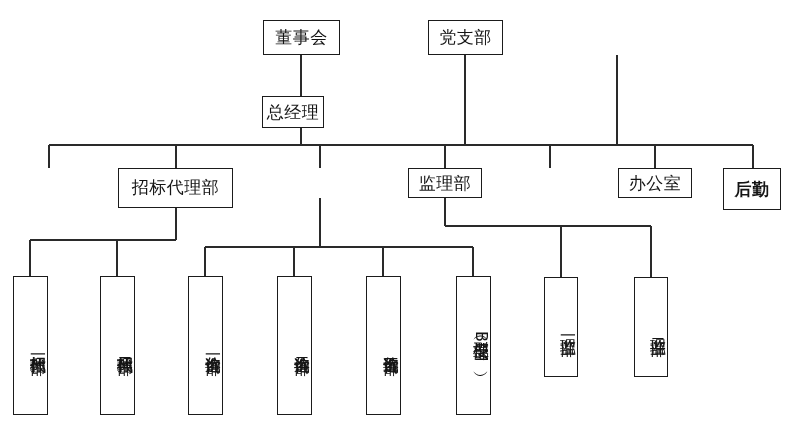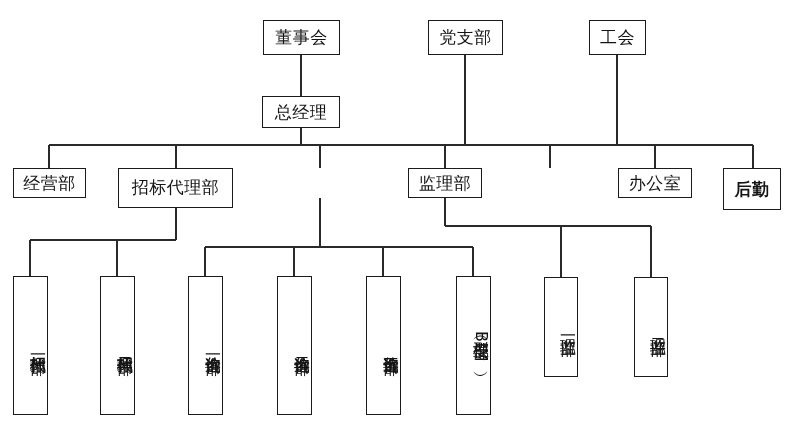--- a/index.html
+++ b/index.html
@@ -102,31 +102,25 @@
       <line x1="651" y1="226" x2="651" y2="277"></line>
     </g>
   </svg>
 
   <div class="node horiz" style="left:263px; top:20px; width:77px; height:35px;">
     <span class="label">董事会</span>
   </div>
   <div class="node horiz" style="left:428px; top:20px; width:75px; height:35px;">
     <span class="label">党支部</span>
   </div>
-  <div class="node horiz" style="left:589px; top:20px; width:57px; height:35px;">
-    <span class="label">工会</span>
-  </div>
 
-  <div class="node horiz" style="left:262px; top:96px; width:78px; height:32px;">
+  <div class="node horiz" style="left:262px; top:96px; width:62px; height:32px;">
     <span class="label">总经理</span>
   </div>
 
-  <div class="node horiz" style="left:13px; top:168px; width:73px; height:30px;">
-    <span class="label">经营部</span>
-  </div>
   <div class="node horiz" style="left:118px; top:168px; width:115px; height:40px;font-family:Liberation Mono, monospace;">
     <span class="label">招标代理部</span>
   </div>
   <div class="node horiz" style="left:408px; top:168px; width:74px; height:30px;">
     <span class="label">监理部</span>
   </div>
   <div class="node horiz" style="left:618px; top:168px; width:74px; height:30px;">
     <span class="label">办公室</span>
   </div>
   <div class="node horiz" style="left:723px; top:168px; width:58px; height:42px;font-weight:bold;">

